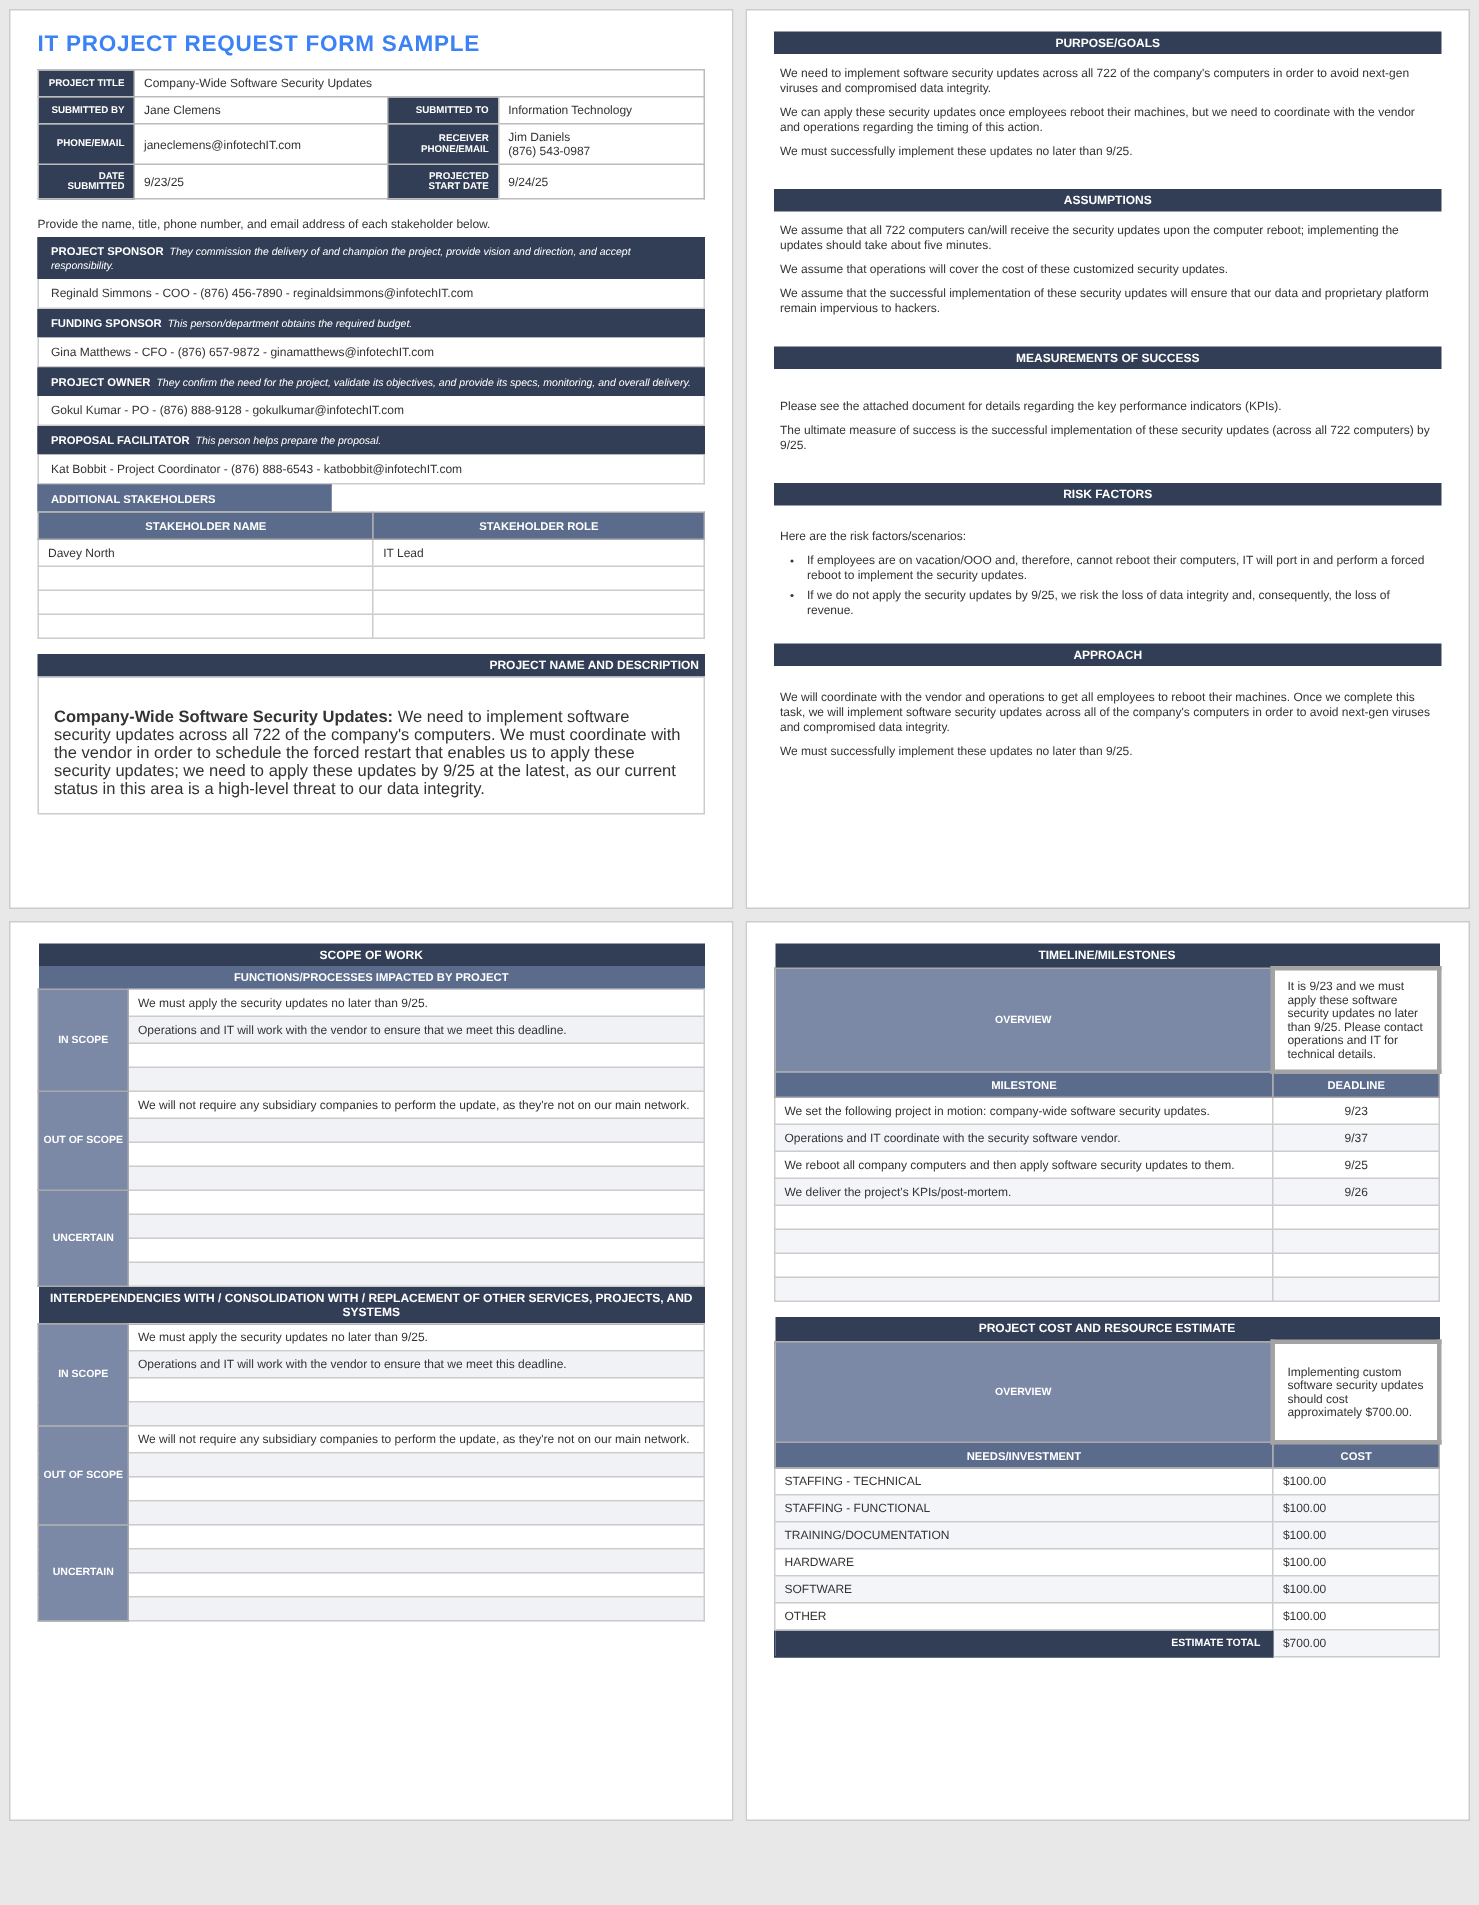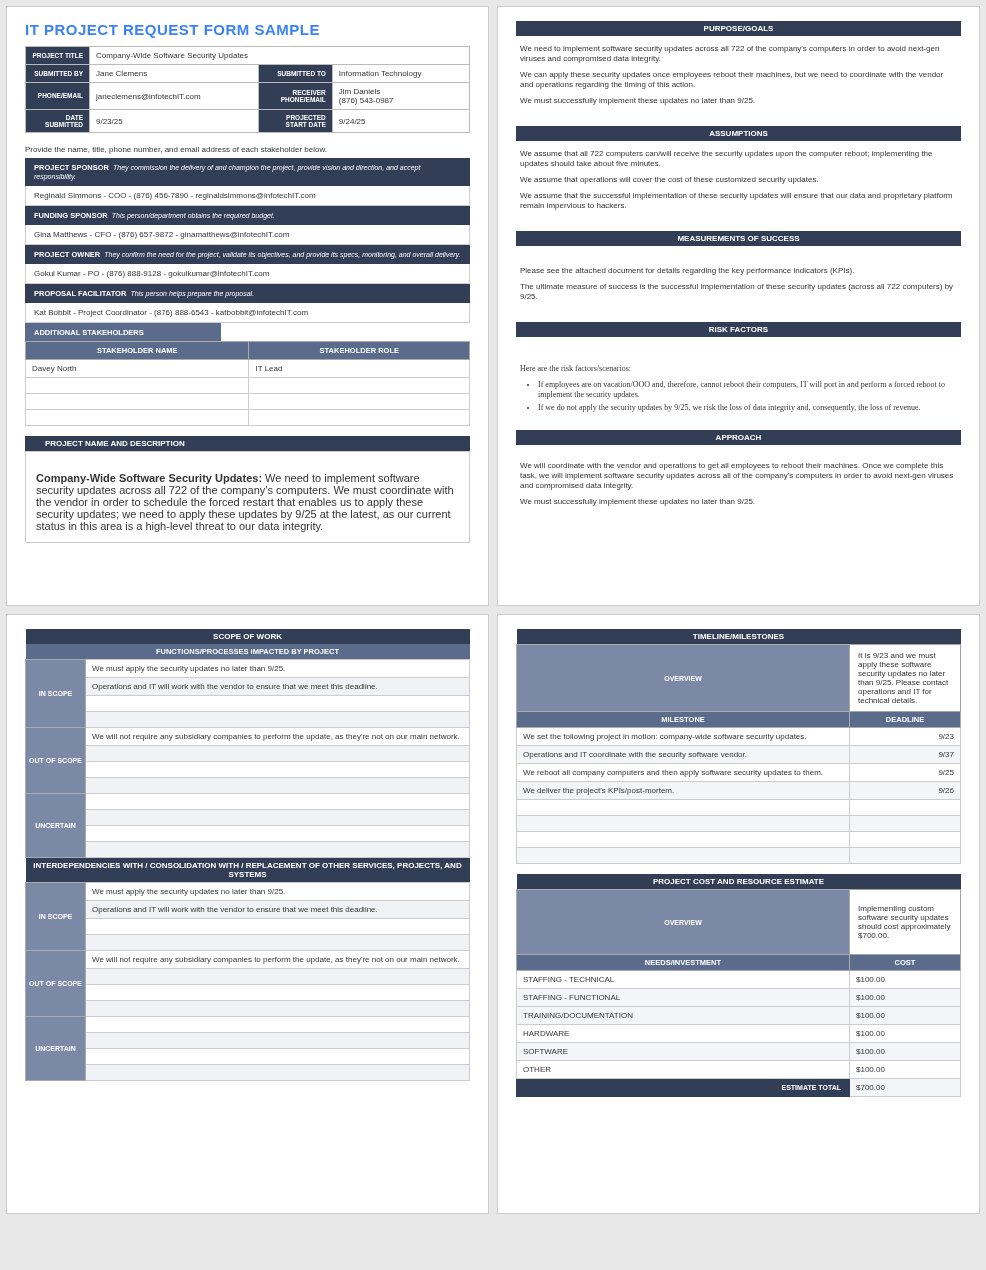--- a/index.html
+++ b/index.html
@@ -19,21 +19,21 @@
   .band { background: #323E56; color: #fff; font-size: 7.5px; font-weight: bold; padding: 4px 8px; border: 1px solid #323E56; }
   .band .desc { font-weight: normal; font-style: italic; margin-left: 4px; font-size: 7px; }
   .row-val { border: 1px solid #ccc; border-top: none; padding: 5px 8px; font-size: 8px; background:#fff; }
 
   .band-alt { background: #5A6B8C; color: #fff; font-size: 7.5px; font-weight: bold; padding: 4px 8px; border:1px solid #5A6B8C; }
 
   .stake-tbl { width: 100%; border-collapse: collapse; }
   .stake-tbl th { background:#5A6B8C; color:#fff; font-size:7.5px; font-weight:bold; padding:4px 6px; text-align:center; border:1px solid #aaa; }
   .stake-tbl td { border:1px solid #ccc; font-size:8px; padding:4px 6px; height:16px; }
 
-  .sect-title { background:#323E56; color:#fff; text-align:left; font-weight:bold; font-size:8px; padding:3px 20px; margin-top:10px; }
+  .sect-title { background:#323E56; color:#fff; text-align:right; font-weight:bold; font-size:8px; padding:3px 4px; margin-top:10px; }
   .sect-box { border:1px solid #ccc; min-height:74px; padding:20px 10px 10px; font-size:11px; }
   .sect-box b { font-weight:bold; }
 
   
   .sect-nb { margin-bottom:10px; }
   .sect-nb .bar { background:#323E56; color:#fff; text-align:center; font-weight:bold; font-size:8px; padding:3px 4px; }
   .sect-nb .body { padding:8px 4px 4px; font-size:8px; line-height:1.25; }
   .sect-nb .body p { margin-bottom:6px; }
   .sect-nb ul { margin-left: 18px; list-style: disc; }
   .sect-nb li { margin-bottom: 3px; }
@@ -43,25 +43,25 @@
   .scope th.section { background:#323E56; color:#fff; text-align:center; font-weight:bold; font-size:8px; padding:3px 4px; }
   .scope th.sub { background:#5A6B8C; color:#fff; text-align:center; font-weight:bold; font-size:7.5px; padding:3px 4px; }
   .scope td.lab { background:#7C89A6; color:#fff; font-weight:bold; font-size:7px; text-align:center; width:60px; border:1px solid #aaa; }
   .scope td.cell { border:1px solid #ccc; font-size:8px; padding:4px 6px; height:16px; }
   .scope td.cell.alt { background:#F1F2F5; }
 
   
   .t4 { width:100%; border-collapse: collapse; margin-bottom: 10px; }
   .t4 th.section { background:#323E56; color:#fff; text-align:center; font-weight:bold; font-size:8px; padding:3px 4px; }
   .t4 td.ovlab { background:#7C89A6; color:#fff; font-weight:bold; font-size:7px; text-align:center; width:52px; border:1px solid #aaa; padding:4px; }
-  .t4 td.ovtxt { border:1px solid #a3a3a3; font-size:8px; padding:6px 8px;margin-left:36px; }
+  .t4 td.ovtxt { border:3px solid #a3a3a3; font-size:8px; padding:6px 8px;margin-left:36px; }
   .t4 th.colh { background:#5A6B8C; color:#fff; font-size:7.5px; font-weight:bold; text-align:center; padding:3px 4px; border:1px solid #aaa; }
   .t4 td.c { border:1px solid #ccc; font-size:8px; padding:4px 6px; height:16px; }
   .t4 td.alt { background:#F4F5F8; }
-  .t4 td.ctr { text-align:right; }
+  .t4 td.ctr { text-align:center; }
   .t4 td.totlab { background:#323E56; color:#fff; font-weight:bold; font-size:7px; text-align:right; padding:4px 8px; border:1px solid #323E56; }
 </style>
 </head>
 <body>
 
 <div class="canvas">
 
   <div class="page">
     <h1 class="form-title">IT PROJECT REQUEST FORM SAMPLE</h1>
 
@@ -158,21 +158,21 @@
     </div>
     <div class="sect-nb">
       <div class="bar">MEASUREMENTS OF SUCCESS</div>
       <div class="body" style="padding-top:20px;">
         <p>Please see the attached document for details regarding the key performance indicators (KPIs).</p>
         <p>The ultimate measure of success is the successful implementation of these security updates (across all 722 computers) by 9/25.</p>
       </div>
     </div>
     <div class="sect-nb">
       <div class="bar">RISK FACTORS</div>
-      <div class="body" style="padding-top:27px;font-family:Liberation Serif, serif;">
+      <div class="body" style="padding-top:16px;">
         <p>Here are the risk factors/scenarios:</p>
         <ul>
           <li>If employees are on vacation/OOO and, therefore, cannot reboot their computers, IT will port in and perform a forced reboot to implement the security updates.</li>
           <li>If we do not apply the security updates by 9/25, we risk the loss of data integrity and, consequently, the loss of revenue.</li>
         </ul>
       </div>
     </div>
     <div class="sect-nb">
       <div class="bar">APPROACH</div>
       <div class="body" style="padding-top:16px;">

